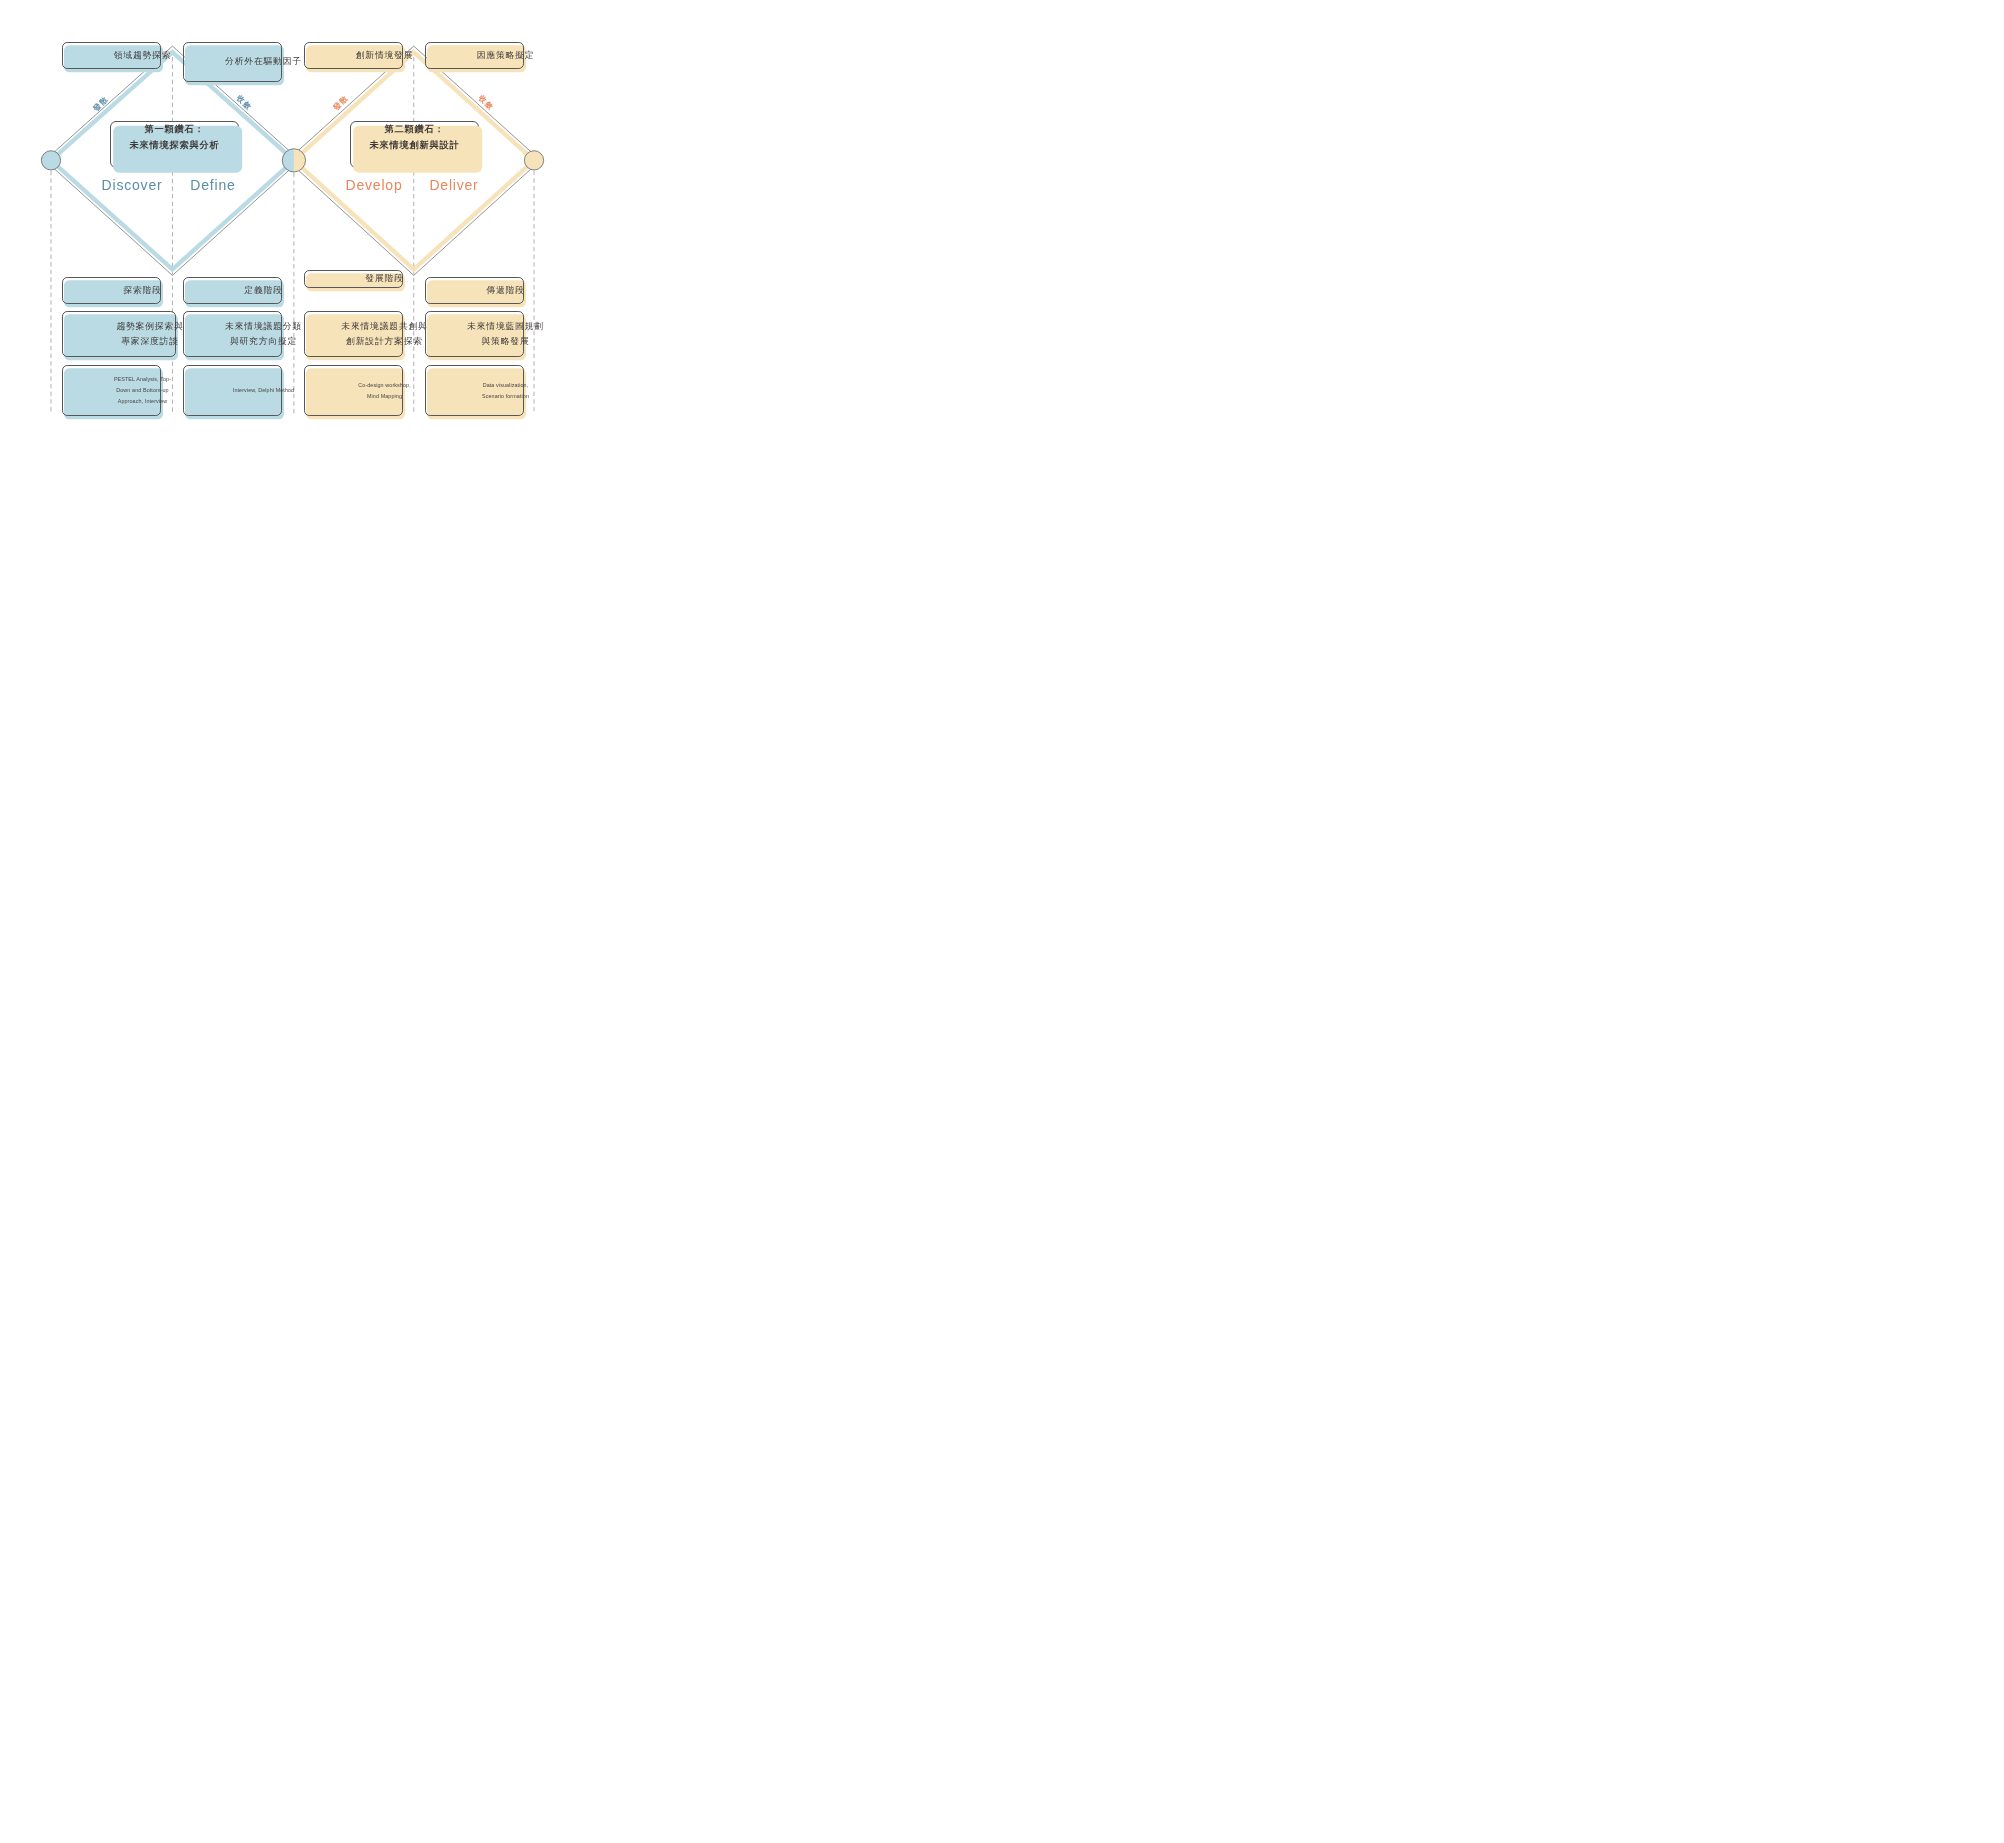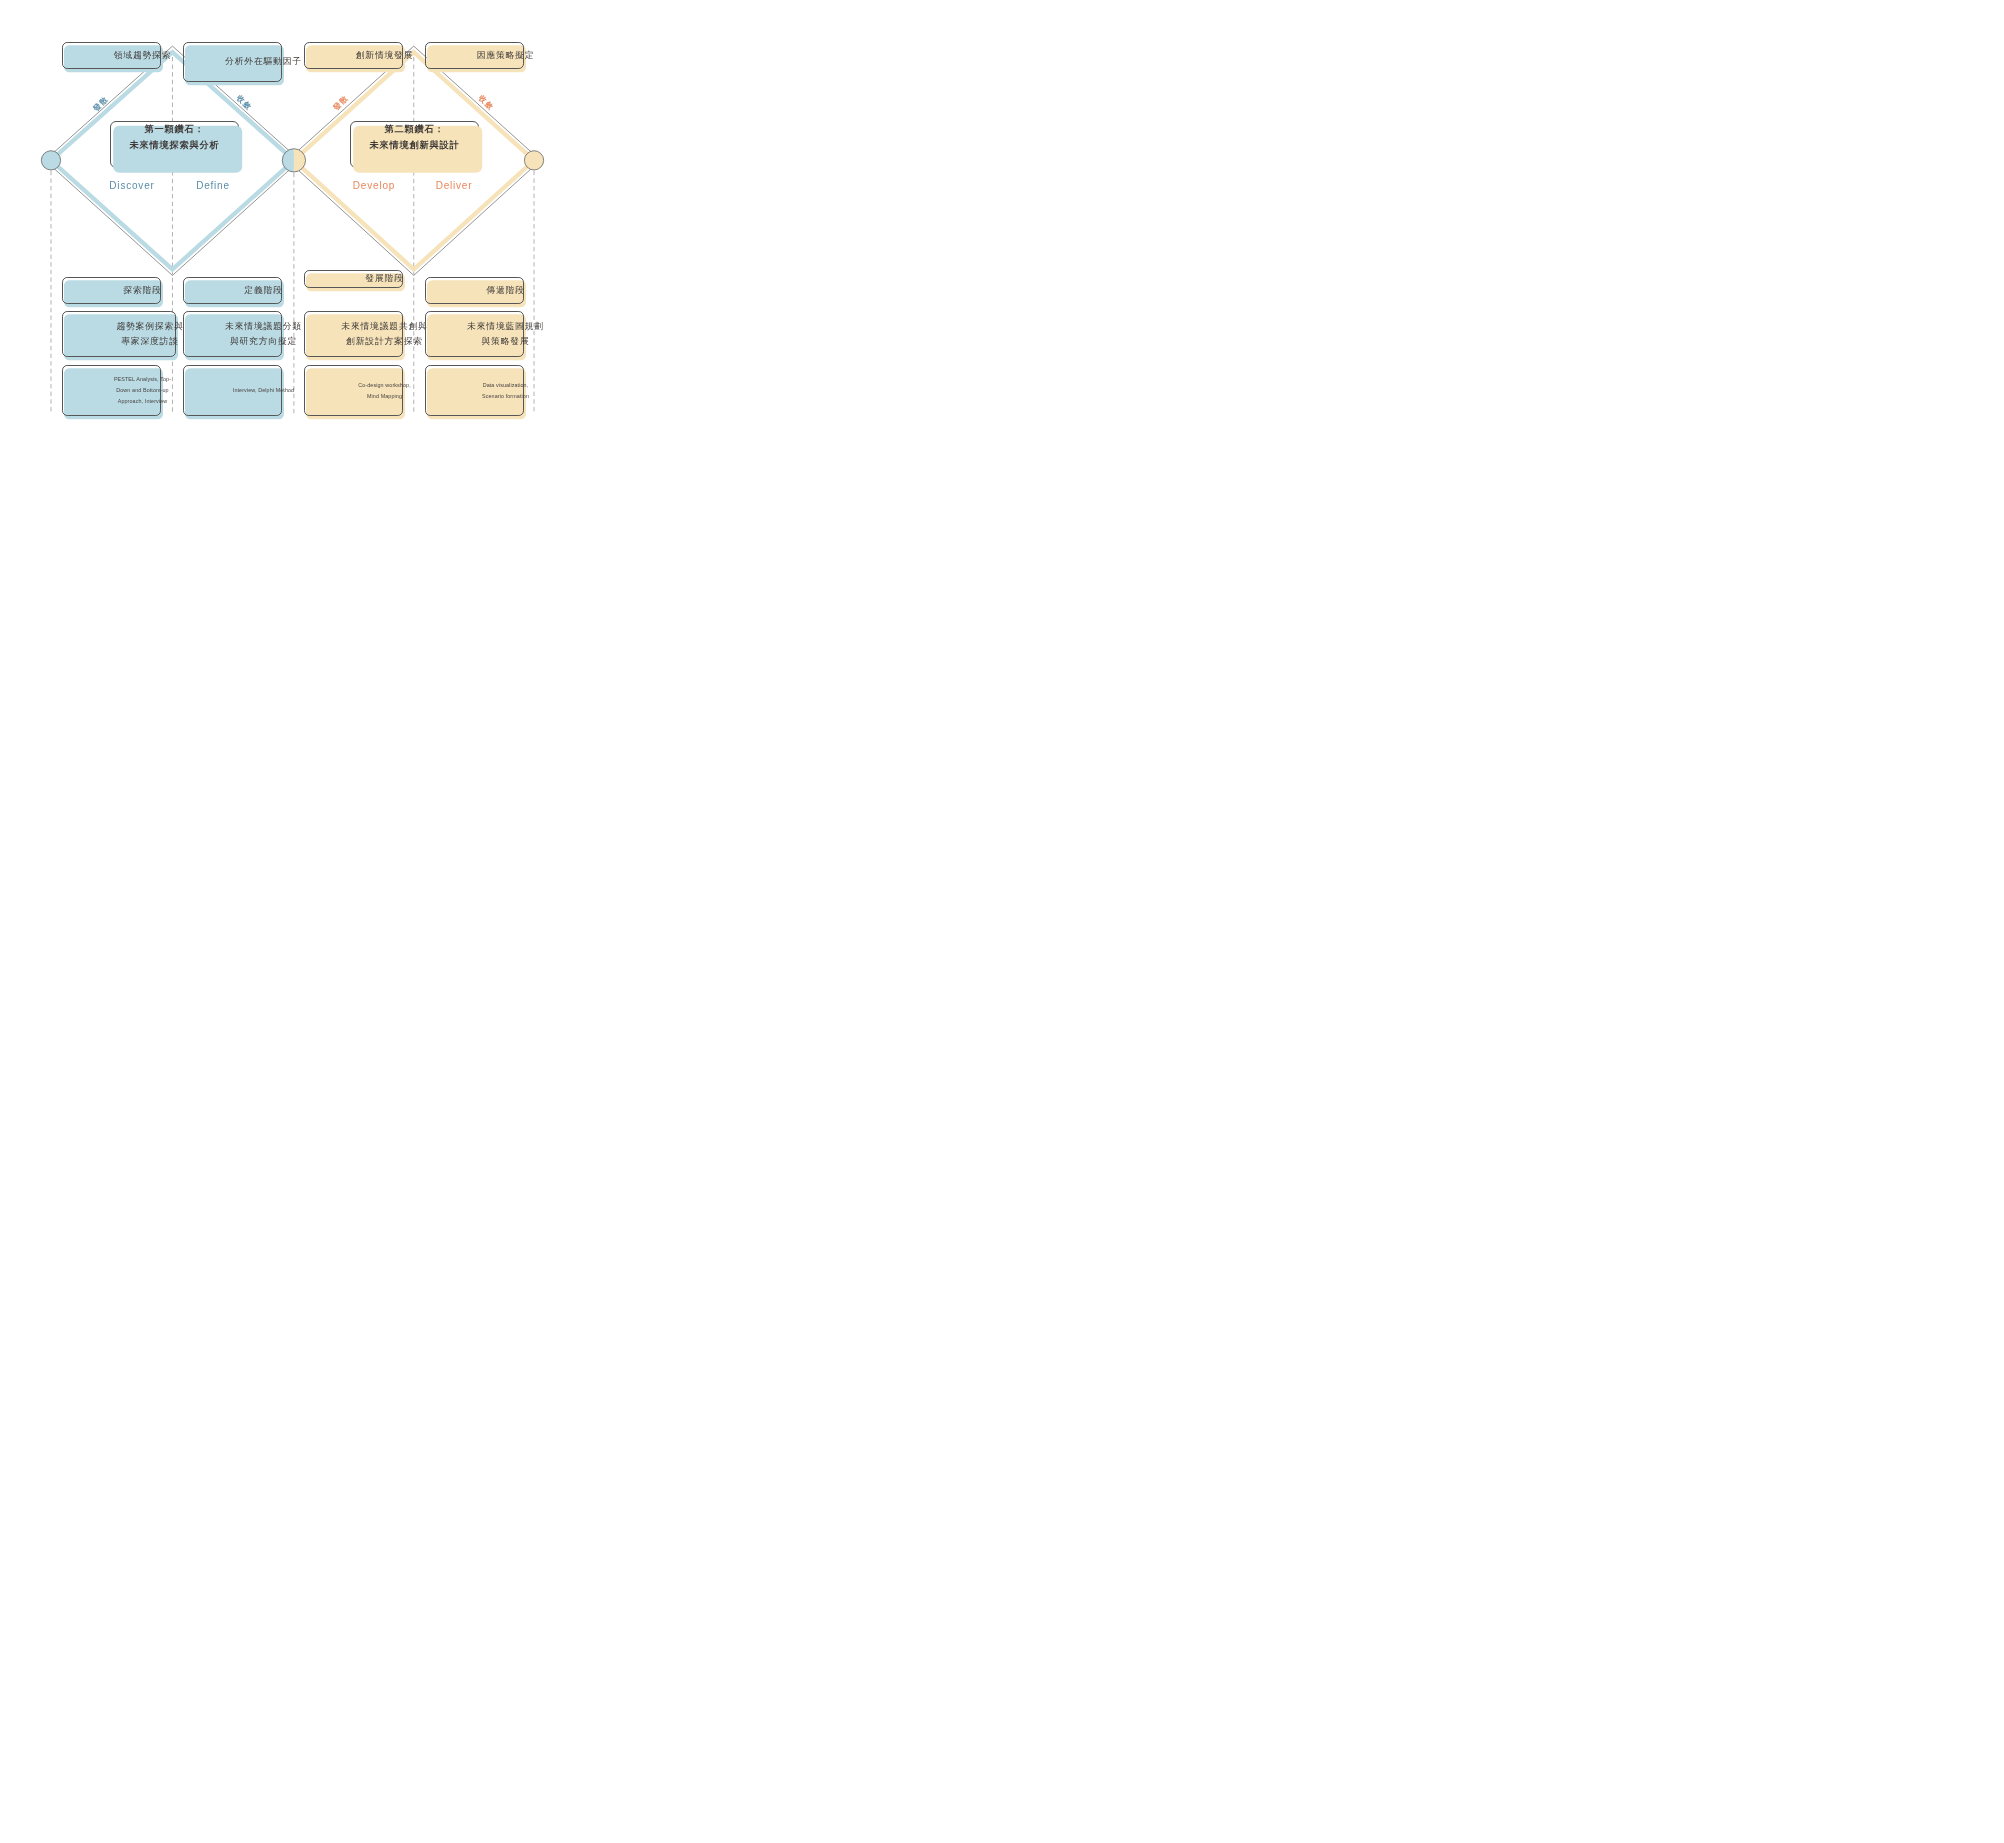--- a/index.html
+++ b/index.html
@@ -57,21 +57,21 @@
     white-space:nowrap;
   }
   .rot.ccw{transform:translate(-50%,-50%) rotate(-45deg);}
   .rot.cw {transform:translate(-50%,-50%) rotate(45deg);}
   .rot.blue-t, .phase.blue-t{color:#5a8ea9;}
   .rot.orange-t, .phase.orange-t{color:#e8875c;}
 
   
   .phase{
     position:absolute;z-index:7;transform:translate(-50%,-50%);
-    font-size:10px;font-weight:500;letter-spacing:0.8px;white-space:nowrap;
+    font-size:14px;font-weight:500;letter-spacing:0.8px;white-space:nowrap;
   }
 </style>
 </head>
 <body>
 
 <div class="stage">
 
   <svg class="geom" width="585" height="461" viewBox="0 0 1459 1150">
 
     <g>

